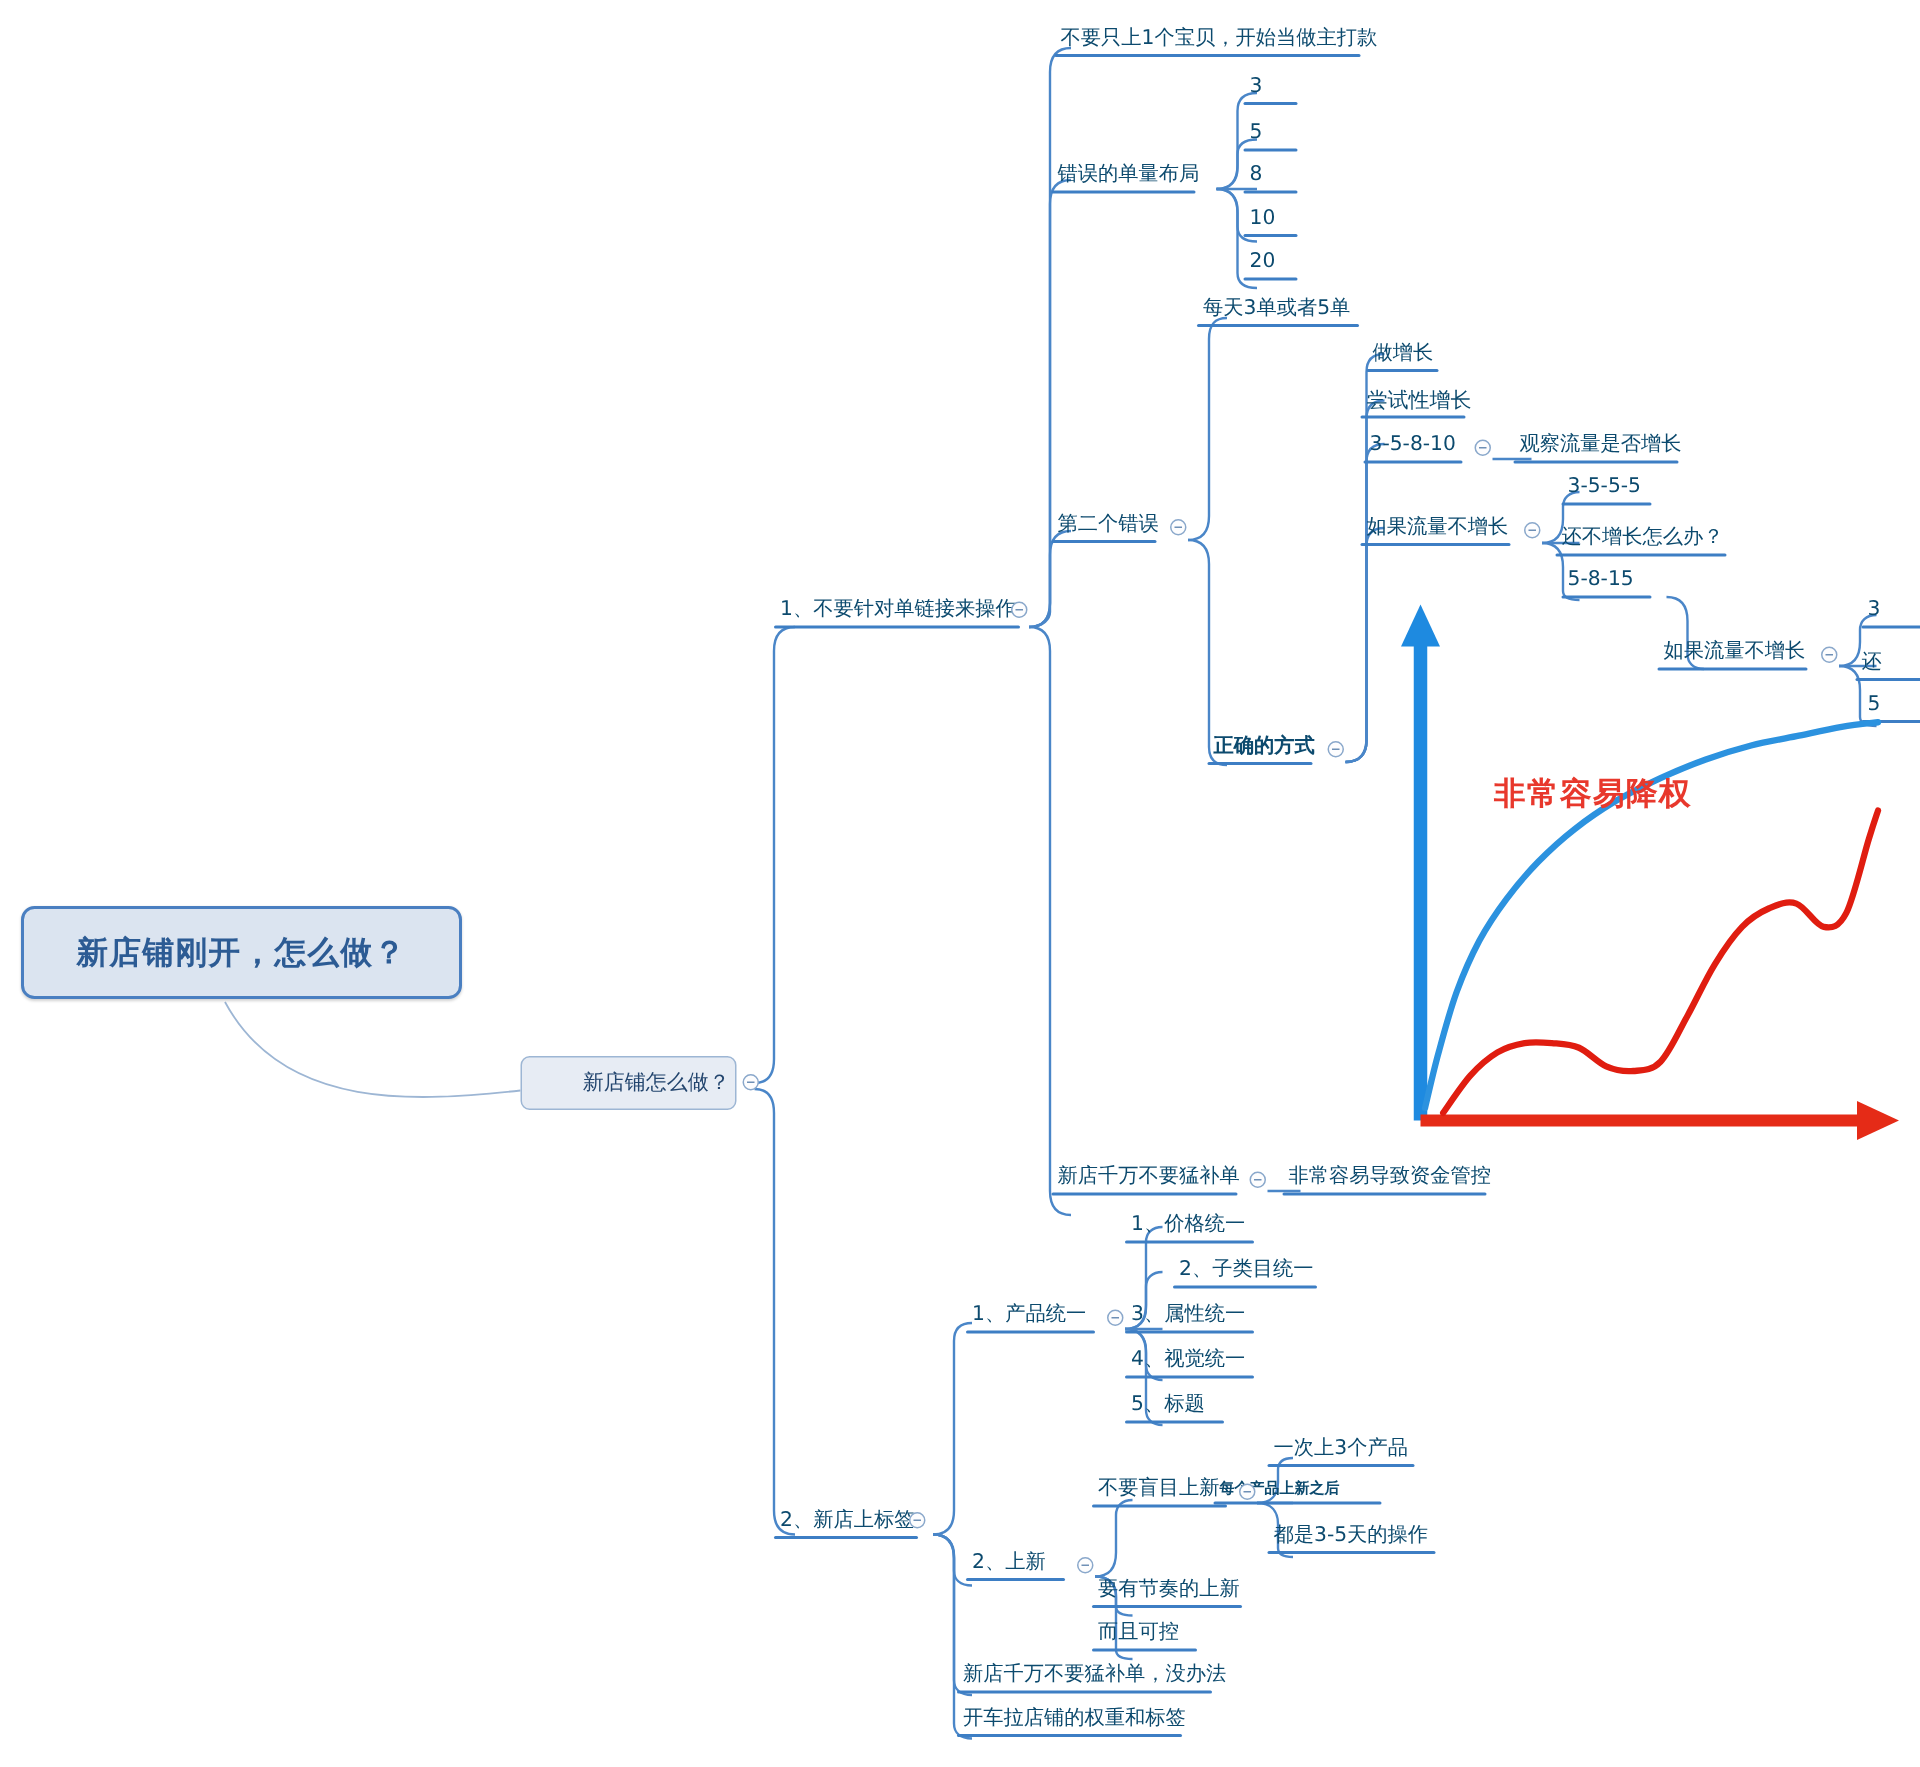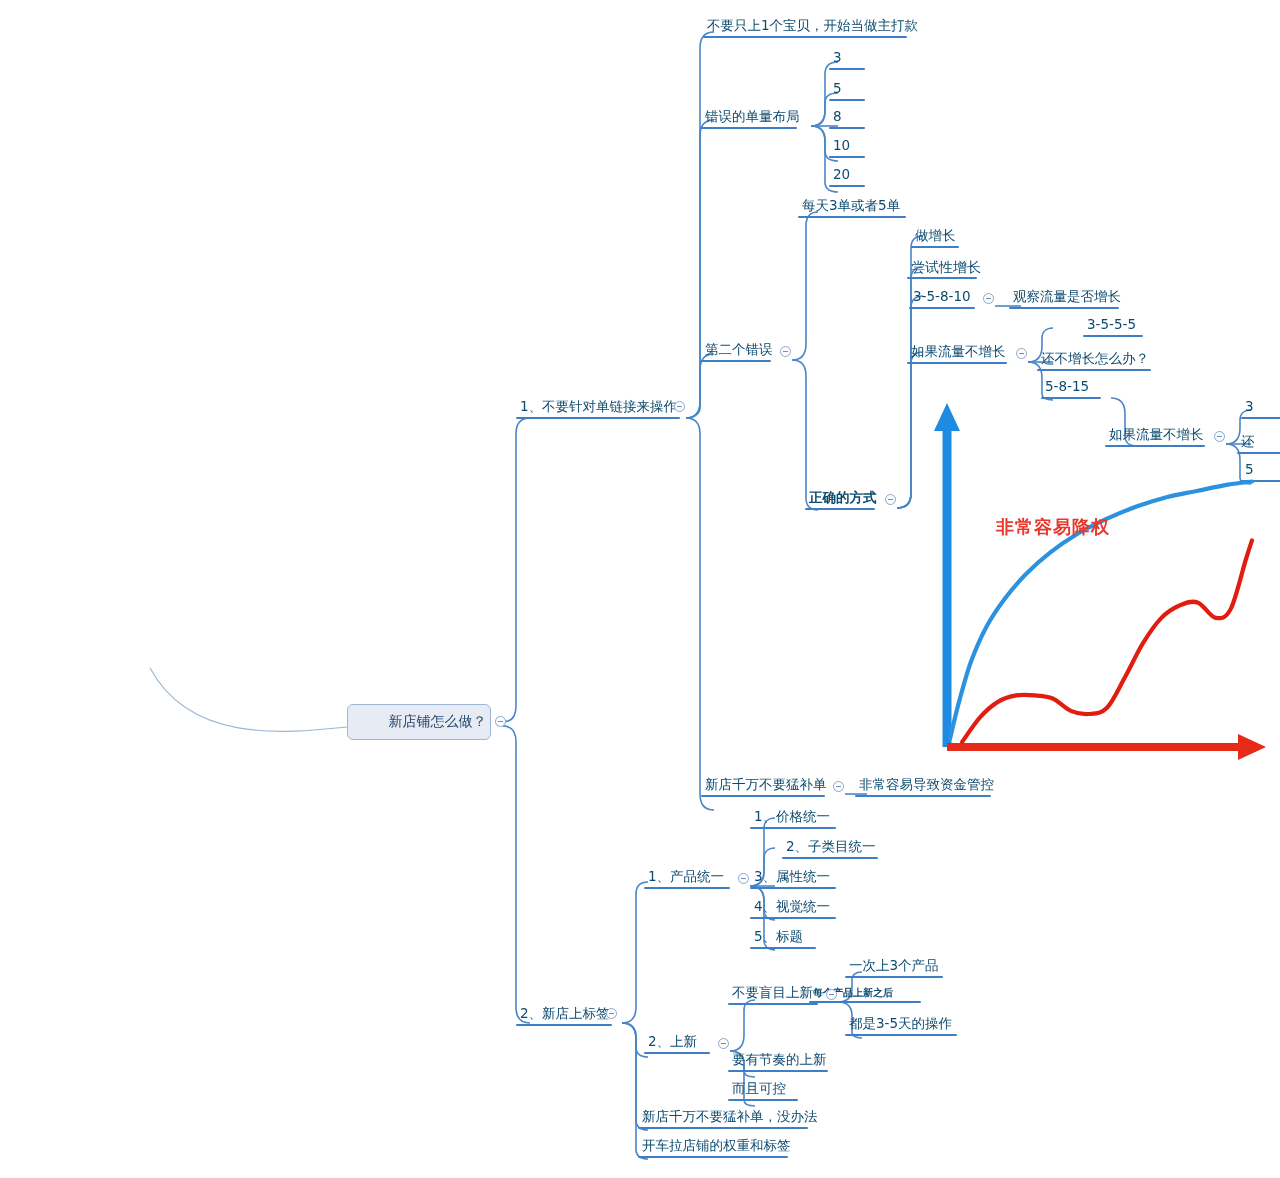--- a/index.html
+++ b/index.html
@@ -158,20 +158,23 @@
       <path d="M730,1051 C740,1051 744,1045 744,1035 L744,1010 C744,1004 748,1000 755,1000"></path>
       <path d="M730,1051 C740,1051 744,1057 744,1063 L744,1071 C744,1075 748,1077 755,1077"></path>
       <path d="M730,1051 C740,1051 744,1057 744,1065 L744,1100 C744,1104 748,1106 755,1106"></path>
 
       <path d="M838,1002 C848,1002 852,996 852,988 L852,980 C852,974 856,972 862,972"></path>
       <path d="M838,1002 L862,1002"></path>
       <path d="M838,1002 C848,1002 852,1008 852,1016 L852,1032 C852,1036 856,1038 862,1038"></path>
     </g>
   </svg>
 
+  <div class="root-node" style="left:14px;top:604px;width:294px;height:62px;font-size:21px;">
+    <span>新店铺刚开，怎么做？</span>
+  </div>
 
   <div class="box-node" style="left:347px;top:704px;width:144px;height:36px;font-size:14px;padding-left:37px;">
     <span>新店铺怎么做？</span>
   </div>
   <div class="toggle" style="left:495px;top:716px;"></div>
 
   <div class="topic" style="left:516px;top:400px;font-size:13.5px;">
     <span class="t-text">1、不要针对单链接来操作</span>
     <span class="t-rule" style="width:164px;"></span>
   </div>
@@ -237,21 +240,21 @@
         <span class="t-rule" style="width: 66px;"></span>
       </div>
       <div class="topic" style="left: 1009px; top: 290px; font-size: 13.5px;">
         <span class="t-text">观察流量是否增长</span>
         <span class="t-rule" style="width: 110px;"></span>
       </div>
       <div class="topic" style="left: 907px; top: 345px; font-size: 13.5px;">
         <span class="t-text">如果流量不增长</span>
         <span class="t-rule" style="width: 100px;"></span>
       </div>
-      <div class="topic" style="left: 1041px; top: 318px; font-size: 13.5px; margin-left: 42px;">
+      <div class="topic" style="left: 1041px; top: 318px; font-size: 13.5px;">
         <span class="t-text">3-5-5-5</span>
         <span class="t-rule" style="width: 60px;"></span>
       </div>
       <div class="topic" style="left: 1037px; top: 352px; font-size: 13.5px;">
         <span class="t-text">还不增长怎么办？</span>
         <span class="t-rule" style="width: 114px;"></span>
       </div>
       <div class="topic" style="left: 1041px; top: 380px; font-size: 13.5px;">
         <span class="t-text">5-8-15</span>
         <span class="t-rule" style="width: 60px;"></span>
@@ -363,16 +366,16 @@
       </g>
 
       <g>
         <line id="xaxis-line" x1="47" y1="352" x2="344" y2="352" stroke="#e52b17" stroke-width="8"></line>
         <polygon id="xaxis-head" points="366,352 338,339 338,365" fill="#e52b17"></polygon>
       </g>
 
       <path id="series-0" fill="none" stroke="#2c92df" stroke-width="4.2" stroke-linecap="round" stroke-linejoin="round" d="M50.0,343.8 C51.5,337.6 55.5,319.5 59.1,306.6 C62.6,293.7 66.6,278.7 71.1,266.3 C75.7,253.9 80.7,242.5 86.2,232.2 C91.8,221.9 97.8,213.1 104.4,204.3 C110.9,195.5 117.9,187.3 125.5,179.5 C133.1,171.8 141.1,164.5 149.7,157.8 C158.2,151.1 167.3,144.9 176.8,139.2 C186.4,133.5 197.0,128.4 207.0,123.7 C217.1,119.1 227.2,114.9 237.2,111.3 C247.3,107.7 257.4,104.6 267.4,102.0 C277.5,99.4 287.6,97.9 297.6,95.8 C307.7,93.7 318.8,91.2 327.8,89.6 C336.9,88.1 348.0,87.0 352.0,86.5"></path>
       <path id="series-1" fill="none" stroke="#e01d10" stroke-width="4.2" stroke-linecap="round" stroke-linejoin="round" d="M62.1,346.9 C65.1,342.8 74.2,328.8 80.2,322.1 C86.2,315.4 92.3,310.2 98.3,306.6 C104.4,303.0 110.4,301.4 116.4,300.4 C122.5,299.4 128.5,299.9 134.6,300.4 C140.6,300.9 146.6,300.9 152.7,303.5 C158.7,306.1 164.8,313.3 170.8,315.9 C176.8,318.5 182.9,319.5 188.9,319.0 C195.0,318.5 201.0,319.0 207.0,312.8 C213.1,306.6 219.1,292.7 225.2,281.8 C231.2,270.9 237.2,257.5 243.3,247.7 C249.3,237.9 255.4,229.1 261.4,222.9 C267.4,216.7 273.5,213.1 279.5,210.5 C285.6,207.9 291.6,205.3 297.6,207.4 C303.7,209.5 310.2,221.9 315.8,222.9 C321.3,223.9 325.8,223.4 330.9,213.6 C335.9,203.8 342.4,175.4 346.0,164.0 C349.5,152.6 351.0,148.5 352.0,145.4"></path>
     </svg>
-    <div class="chart-annot" style="left:96px;top:120px;font-size:18px;">非常容易降权</div>
+    <div class="chart-annot" style="left:96px;top:120px;font-size:21px;">非常容易降权</div>
   </div>
 
 </div>
 
 </body></html>

